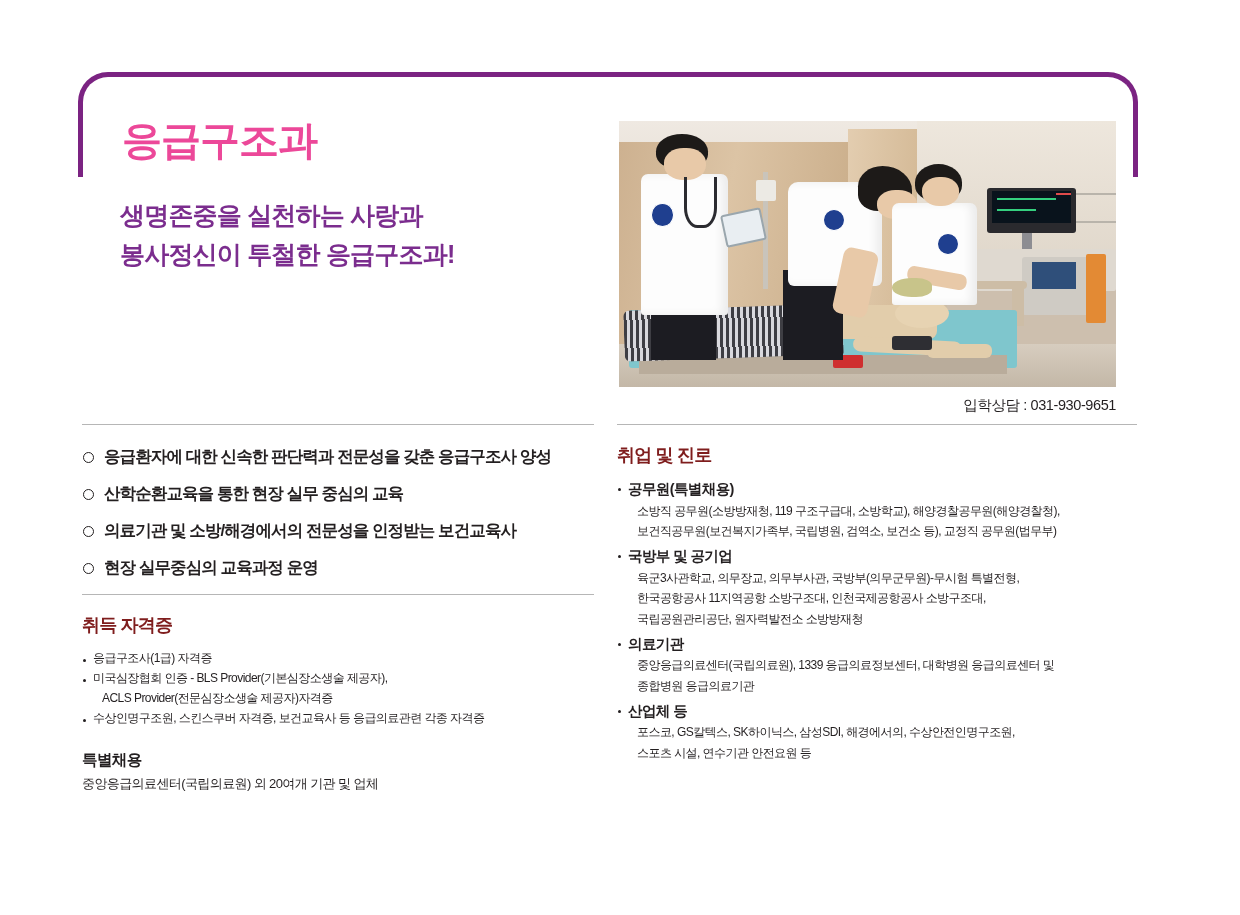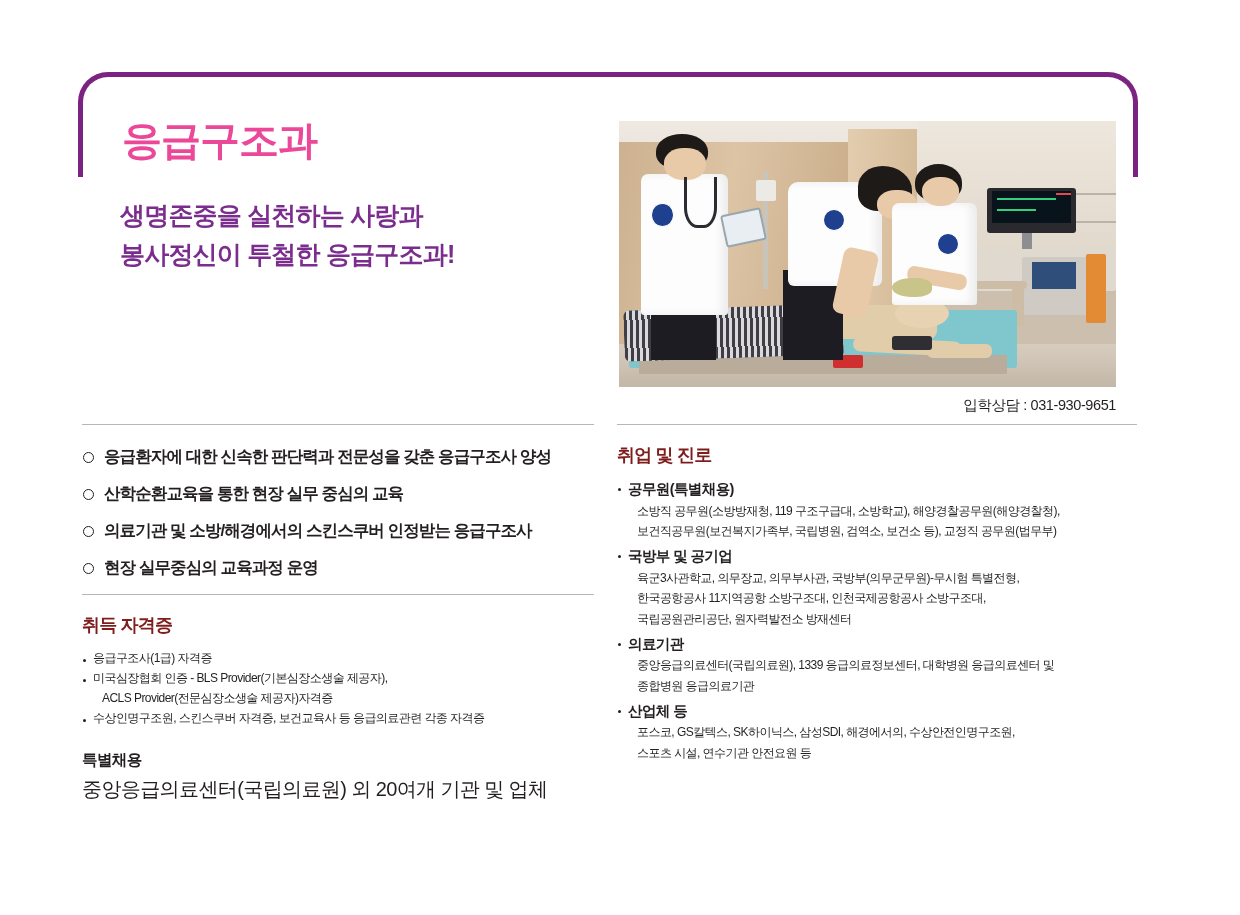--- a/index.html
+++ b/index.html
@@ -207,21 +207,21 @@
   .dot-list .cont { display: block; padding-left: 9px; }
 
   .blk-head {
     font-size: 15.5px;
     font-weight: bold;
     letter-spacing: -0.6px;
     margin-top: 22px;
     margin-bottom: 3px;
   }
   .blk-body {
-    font-size: 20px;
+    font-size: 13px;
     letter-spacing: -0.6px;
     line-height: 1.5;
   }
 
   
   #career-groups { margin: 0; padding: 0; list-style: none; }
   #career-groups > li {
     position: relative;
     padding-left: 11px;
     margin-bottom: 4px;
@@ -322,21 +322,21 @@
 
 <div id="photo-caption">입학상담 : 031-930-9651</div>
 
 <div id="col-left">
 
   <div class="rule"></div>
 
   <ul id="goal-list">
     <li>응급환자에 대한 신속한 판단력과 전문성을 갖춘 응급구조사 양성</li>
     <li>산학순환교육을 통한 현장 실무 중심의 교육</li>
-    <li>의료기관 및 소방/해경에서의 스킨스쿠버 인정받는 응급구조사</li>
+    <li>의료기관 및 소방/해경에서의 전문성을 인정받는 보건교육사</li>
     <li>현장 실무중심의 교육과정 운영</li>
   </ul>
 
   <div class="rule" style="margin-top:14px;"></div>
 
   <div class="sec-head">취득 자격증</div>
 
   <ul class="dot-list">
     <li>
       <span>응급구조사(1급) 자격증</span>
@@ -368,21 +368,21 @@
         <div>소방직 공무원(소방방재청, 119 구조구급대, 소방학교), 해양경찰공무원(해양경찰청),</div>
         <div>보건직공무원(보건복지가족부, 국립병원, 검역소, 보건소 등), 교정직 공무원(법무부)</div>
       </div>
     </li>
 
     <li>
       <div class="grp-title">국방부 및 공기업</div>
       <div class="grp-lines">
         <div>육군3사관학교, 의무장교, 의무부사관, 국방부(의무군무원)-무시험 특별전형,</div>
         <div>한국공항공사 11지역공항 소방구조대, 인천국제공항공사 소방구조대,</div>
-        <div>국립공원관리공단, 원자력발전소 방재센터</div>
+        <div>국립공원관리공단, 원자력발전소 소방방재청</div>
       </div>
     </li>
 
     <li>
       <div class="grp-title">의료기관</div>
       <div class="grp-lines">
         <div>중앙응급의료센터(국립의료원), 1339 응급의료정보센터, 대학병원 응급의료센터 및</div>
         <div>종합병원 응급의료기관</div>
       </div>
     </li>

